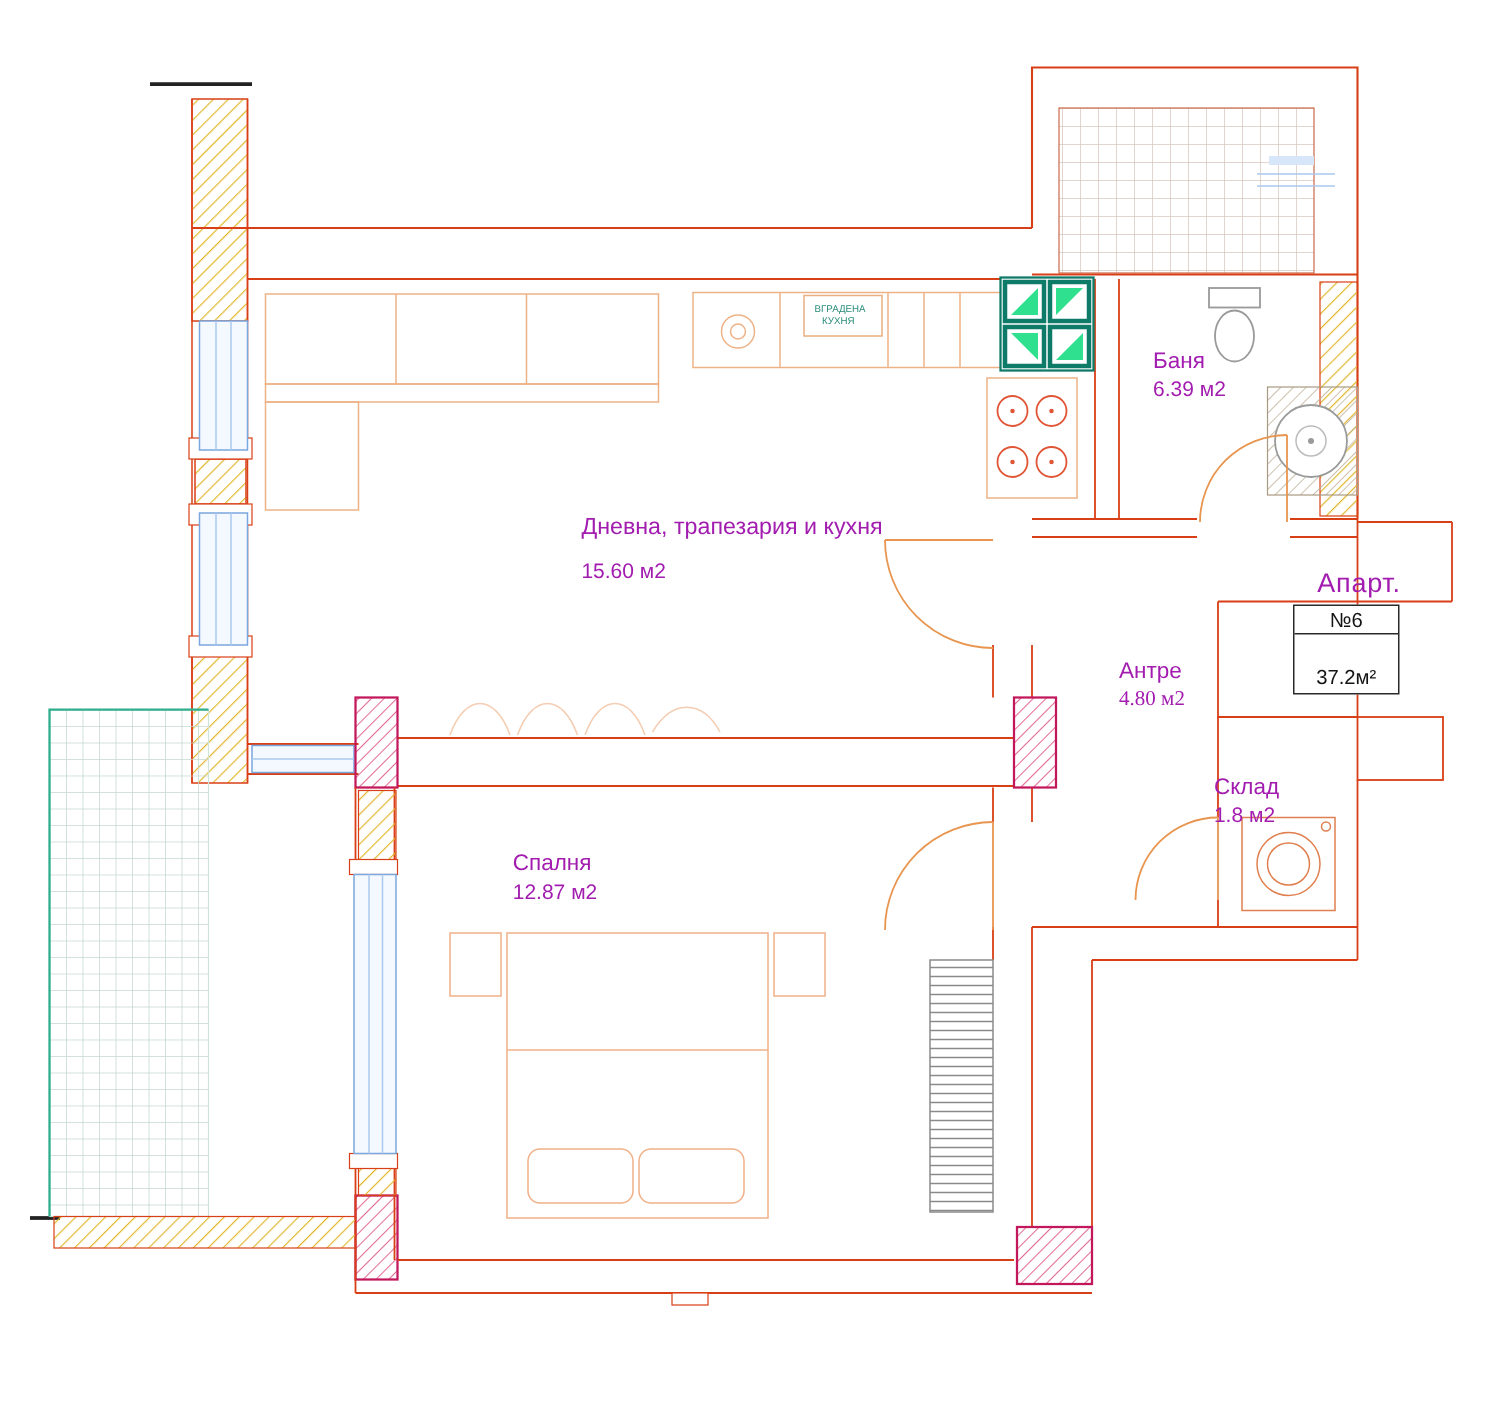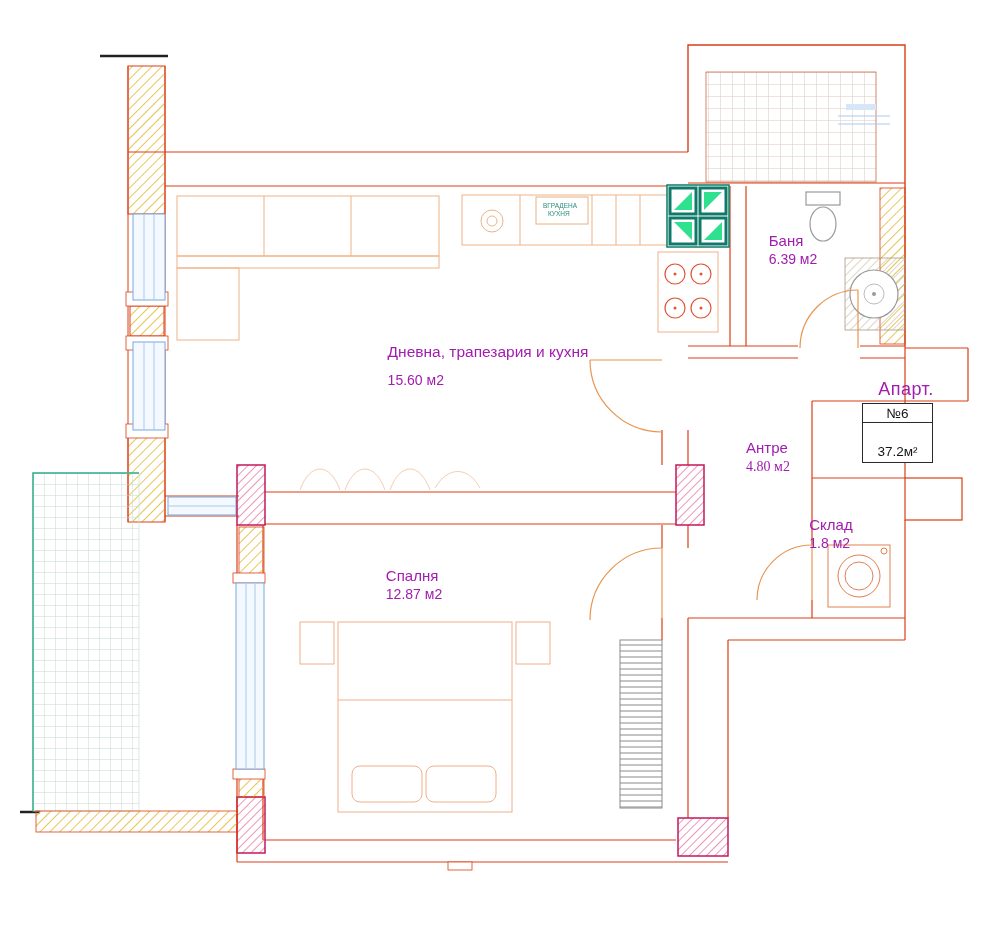--- a/index.html
+++ b/index.html
@@ -283,21 +283,21 @@
 <div class="room-label" style="left:793px; top:250px;">
   <div class="name" style="line-height:19px;">Баня</div>
   <div class="area" style="line-height:19px;">6.39 м2</div>
 </div>
 
 <div class="room-label" style="left:768px; top:457px;">
   <div class="name" style="line-height:19px;">Антре</div>
   <div class="area" style="line-height:19px;font-family:Liberation Serif, serif;">4.80 м2</div>
 </div>
 
-<div class="room-label" style="left:370px; top:585px;margin-left:44px;">
+<div class="room-label" style="left:370px; top:585px;">
   <div class="name" style="line-height:19px;">Спалня</div>
   <div class="area" style="line-height:19px;">12.87 м2</div>
 </div>
 
 <div class="room-label" style="left:831px; top:522px;margin-top:12px;">
   <div class="name" style="line-height:18px;">Склад</div>
   <div class="area" style="line-height:18px;">1.8 м2</div>
 </div>
 
 <div class="title-apart" style="left:906px; top:389px;">Апарт.</div>

